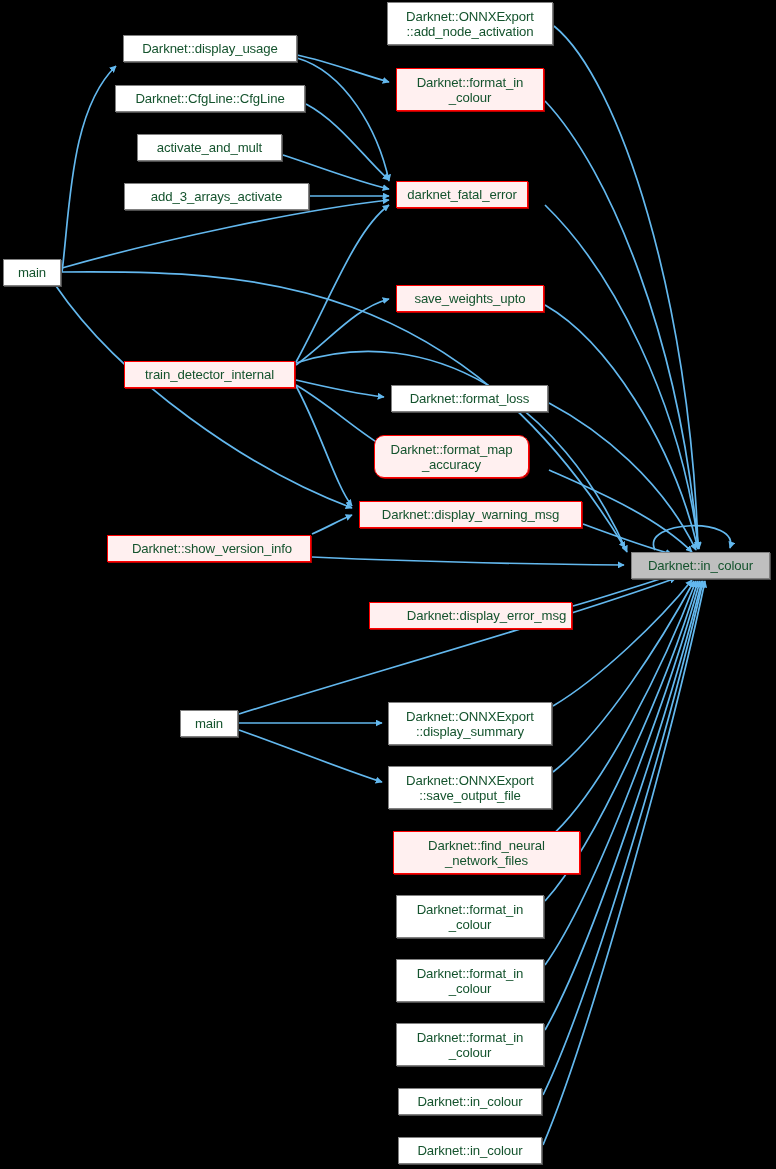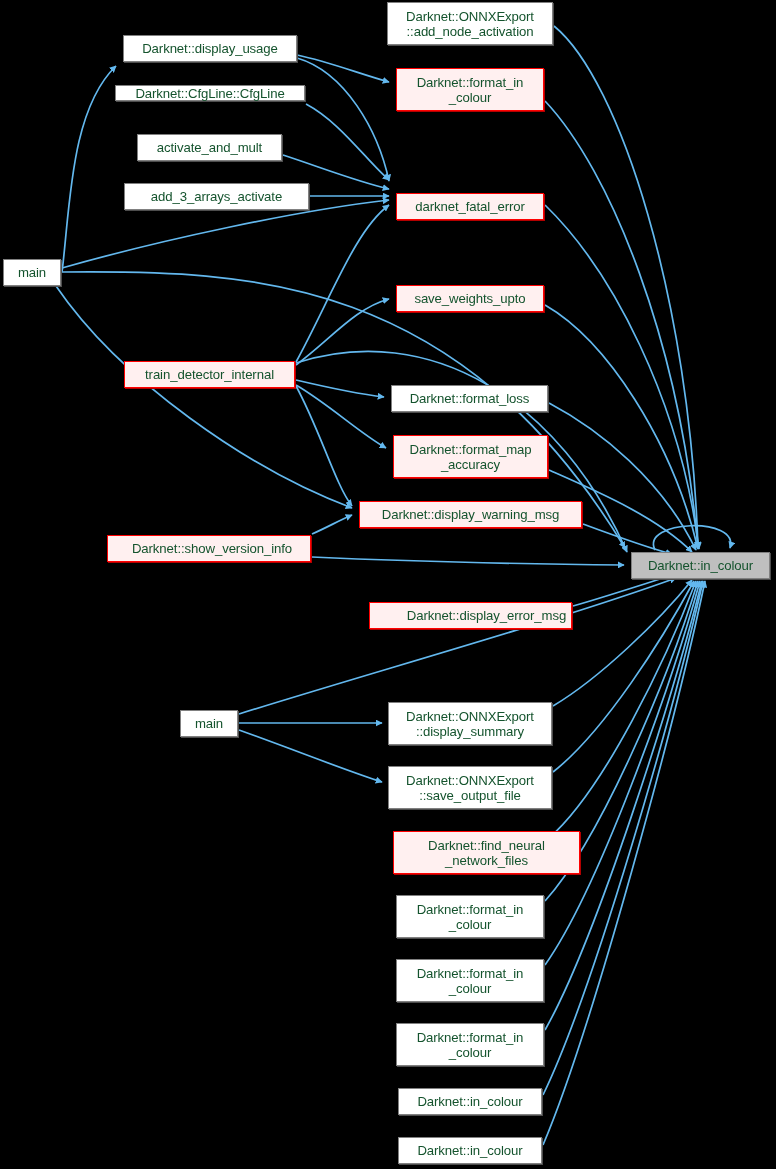--- a/index.html
+++ b/index.html
@@ -96,35 +96,35 @@
       <path d="M 553,772 C 604,732 662,640 694,581" fill="none" stroke="#63b8ee" stroke-width="1.7" marker-end="url(#arrowhead)"></path>
       <path d="M 549,838 C 604,790 666,660 696,581" fill="none" stroke="#63b8ee" stroke-width="1.7" marker-end="url(#arrowhead)"></path>
       <path d="M 545,901 C 600,840 668,680 698,581" fill="none" stroke="#63b8ee" stroke-width="1.7" marker-end="url(#arrowhead)"></path>
       <path d="M 545,965 C 598,890 670,690 700,581" fill="none" stroke="#63b8ee" stroke-width="1.7" marker-end="url(#arrowhead)"></path>
       <path d="M 545,1030 C 596,940 672,700 702,581" fill="none" stroke="#63b8ee" stroke-width="1.7" marker-end="url(#arrowhead)"></path>
       <path d="M 543,1095 C 594,990 674,710 703,581" fill="none" stroke="#63b8ee" stroke-width="1.7" marker-end="url(#arrowhead)"></path>
       <path d="M 543,1145 C 592,1030 676,720 705,581" fill="none" stroke="#63b8ee" stroke-width="1.7" marker-end="url(#arrowhead)"></path>
       <path d="M 655,550 C 640,520 740,516 730,548" fill="none" stroke="#63b8ee" stroke-width="1.7" marker-end="url(#arrowhead)"></path>
     </svg>
 <div class="node plain" style="left: 123px; top: 35px; width: 174px; height: 27px;">Darknet::display_usage</div>
-    <div class="node plain" style="left: 115px; top: 85px; width: 190px; height: 16px;">Darknet::CfgLine::CfgLine</div>
+    <div class="node plain" style="left: 115px; top: 85px; width: 190px; height: 27px;">Darknet::CfgLine::CfgLine</div>
     <div class="node plain" style="left: 137px; top: 134px; width: 145px; height: 27px;">activate_and_mult</div>
     <div class="node plain" style="left: 124px; top: 183px; width: 185px; height: 27px;">add_3_arrays_activate</div>
     <div class="node plain" style="left: 3px; top: 259px; width: 58px; height: 27px;">main</div>
     <div class="node red" style="left: 124px; top: 361px; width: 171px; height: 27px;">train_detector_internal</div>
     <div class="node red" style="left: 107px; top: 535px; width: 204px; height: 27px; padding-left: 6px;">Darknet::show_version_info</div>
     <div class="node plain" style="left: 180px; top: 710px; width: 58px; height: 27px;">main</div>
     <div class="node plain" style="left: 387px; top: 2px; width: 166px; height: 43px;">Darknet::ONNXExport
 ::add_node_activation</div>
     <div class="node red" style="left: 396px; top: 68px; width: 148px; height: 43px;">Darknet::format_in
 _colour</div>
-    <div class="node red" style="left: 396px; top: 193px; width: 148px; height: 27px;">darknet_fatal_error</div>
+    <div class="node red" style="left: 396px; top: 181px; width: 132px; height: 27px;">darknet_fatal_error</div>
     <div class="node red" style="left: 396px; top: 285px; width: 148px; height: 27px;">save_weights_upto</div>
     <div class="node plain" style="left: 391px; top: 385px; width: 157px; height: 27px;">Darknet::format_loss</div>
-    <div class="node red" style="left: 393px; top: 435px; width: 155px; height: 43px;">Darknet::format_map
+    <div class="node red" style="left: 374px; top: 435px; width: 155px; height: 43px; border-radius: 10px;">Darknet::format_map
 _accuracy</div>
     <div class="node red" style="left: 359px; top: 501px; width: 223px; height: 27px;">Darknet::display_warning_msg</div>
     <div class="node red" style="left: 369px; top: 602px; width: 203px; height: 27px; padding-left: 32px;">Darknet::display_error_msg</div>
     <div class="node plain" style="left: 388px; top: 702px; width: 164px; height: 43px;">Darknet::ONNXExport
 ::display_summary</div>
     <div class="node plain" style="left: 388px; top: 766px; width: 164px; height: 43px;">Darknet::ONNXExport
 ::save_output_file</div>
     <div class="node red" style="left: 393px; top: 831px; width: 187px; height: 43px;">Darknet::find_neural
 _network_files</div>
     <div class="node plain" style="left: 396px; top: 895px; width: 148px; height: 43px;">Darknet::format_in

